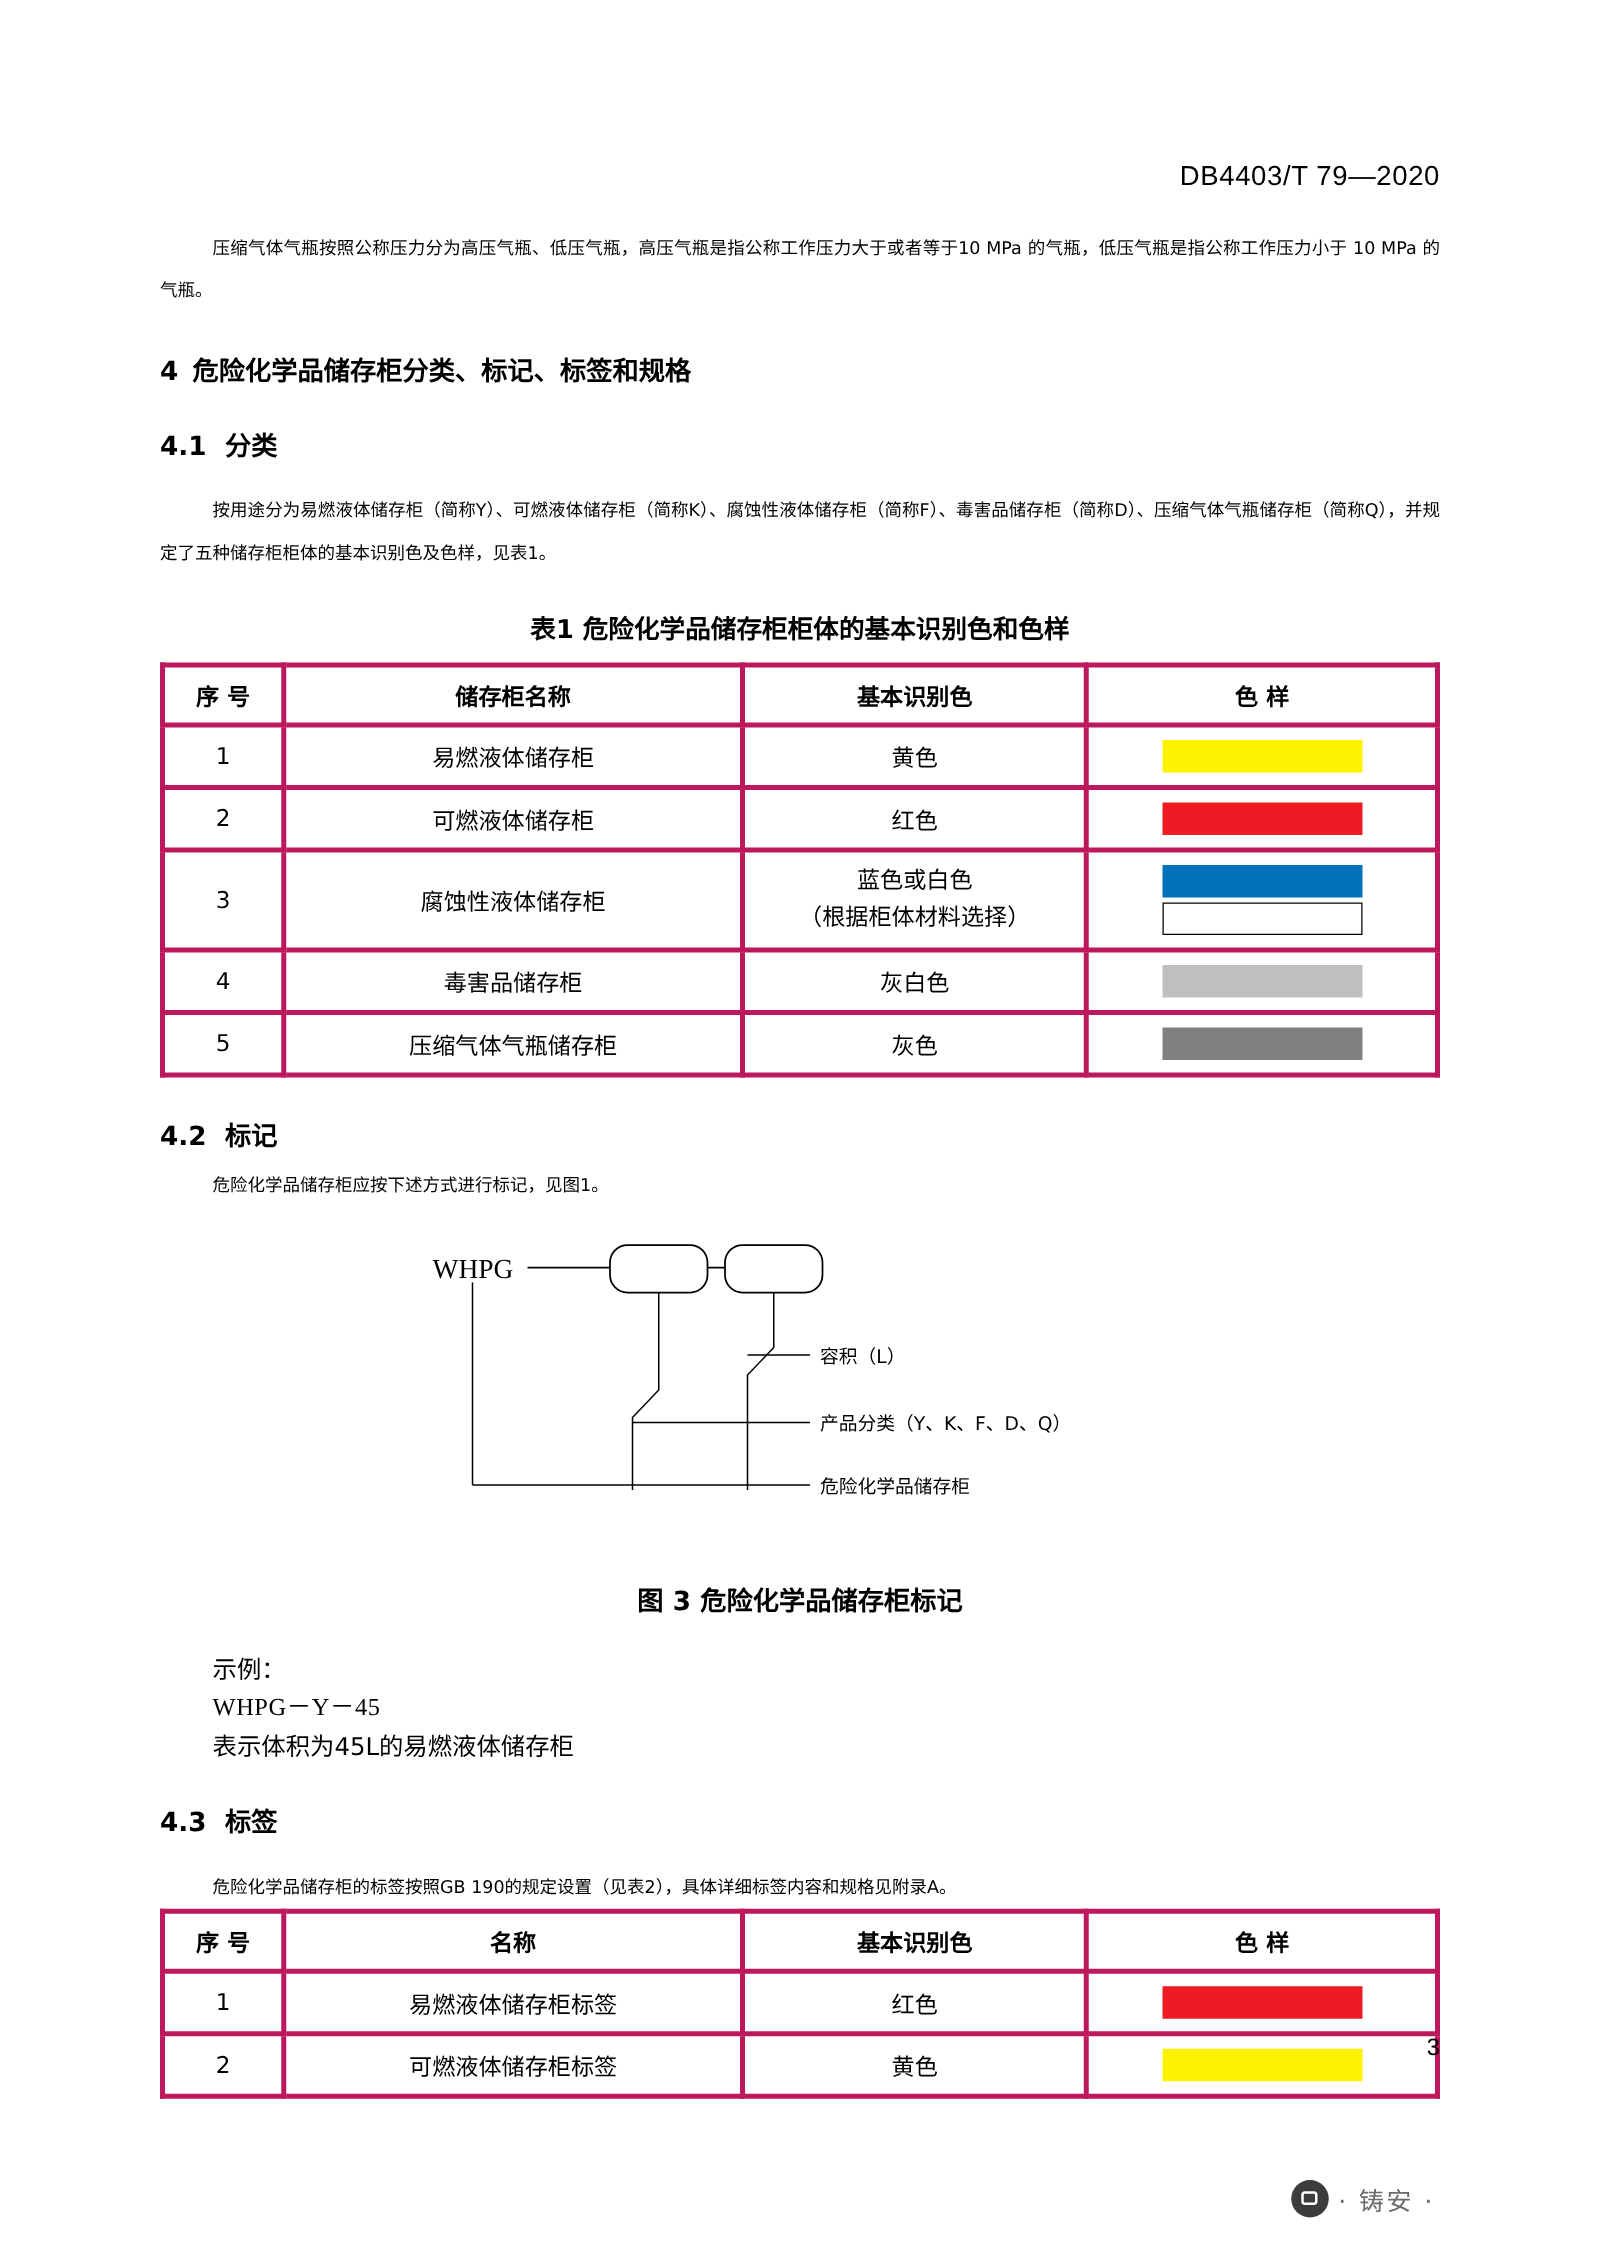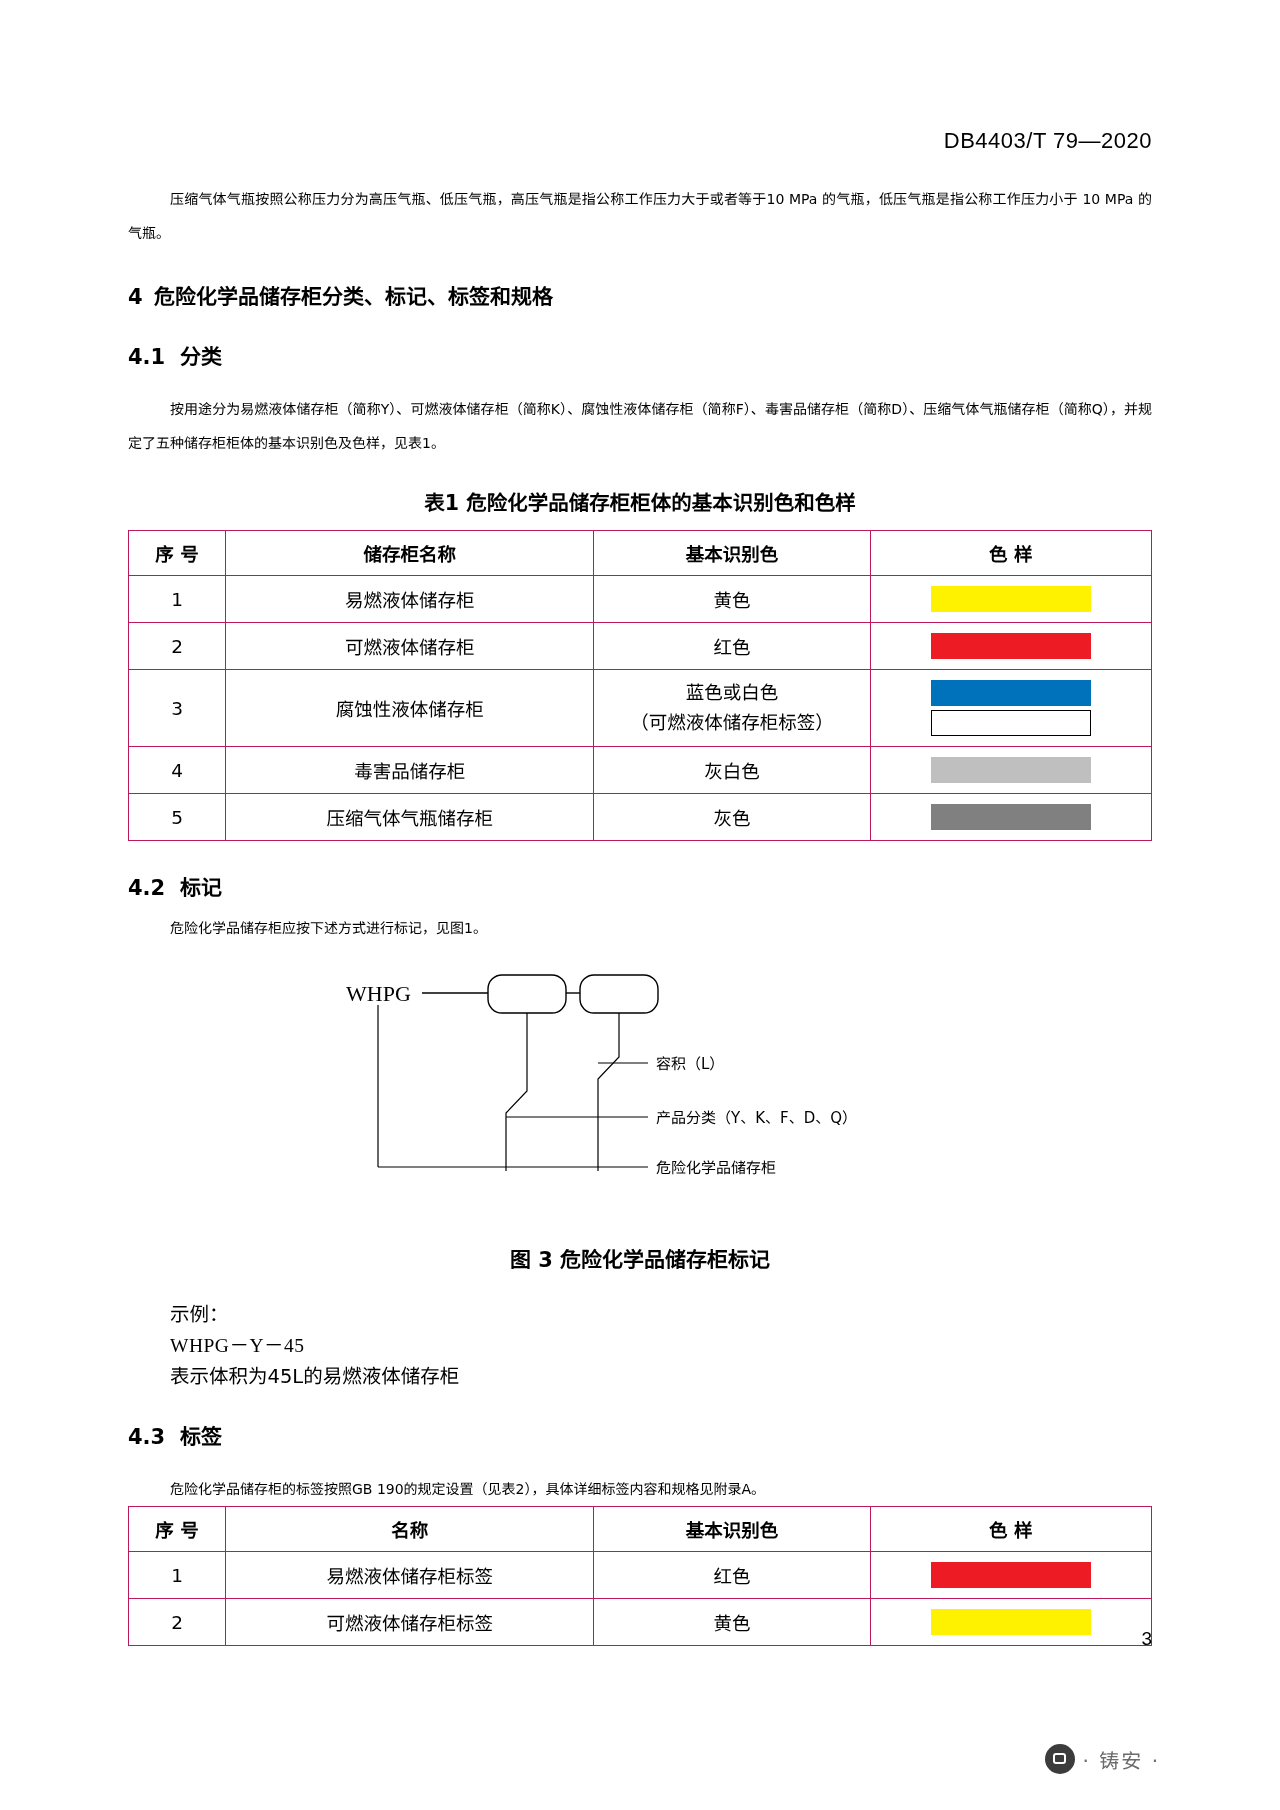--- a/index.html
+++ b/index.html
@@ -72,21 +72,21 @@
     margin: 26px 0 14px 0;
   }
   table.doc-table {
     border-collapse: collapse;
     width: 100%;
     font-size: 18.5px;
     font-family: "DejaVu Sans", "Liberation Sans", sans-serif;
   }
   table.doc-table th,
   table.doc-table td {
-    border: 1px solid #be185d;
+    border: 4px solid #be185d;
     text-align: center;
     vertical-align: middle;
     padding: 6px 0;
     height: 32px;
   }
   .col-idx { width: 9.5%; }
   .col-name { width: 36%; }
   .col-color { width: 27%; }
   .col-sample { width: 27.5%; }
   .swatch-cell {
@@ -130,21 +130,21 @@
   }
   .page-number {
     position: absolute;
     right: 128px;
     top: 1628px;
     font-size: 19px;
     font-family: "Liberation Sans", sans-serif;
   }
   .watermark {
     position: absolute;
-    right: 120px;
+    right: 132px;
     bottom: 36px;
     display: flex;
     align-items: center;
     gap: 8px;
     color: #6b6b6b;
     font-size: 20px;
     font-family: "DejaVu Sans", "Liberation Sans", sans-serif;
     text-align: right;
   }
   .wm-circle {
@@ -212,21 +212,21 @@
           <td>红色</td>
           <td class="swatch-cell">
             <span class="swatch" style="background:#ED1C24"></span>
           </td>
         </tr>
         <tr>
           <td>3</td>
           <td>腐蚀性液体储存柜</td>
           <td class="two-line">
             <div>蓝色或白色</div>
-            <div>（可燃液体储存柜标签）</div>
+            <div>（根据柜体材料选择）</div>
           </td>
           <td class="swatch-cell">
             <span class="swatch" style="background:#0072BC"></span>
             <span class="swatch outlined" style="background:#FFFFFF"></span>
           </td>
         </tr>
         <tr>
           <td>4</td>
           <td>毒害品储存柜</td>
           <td>灰白色</td>

